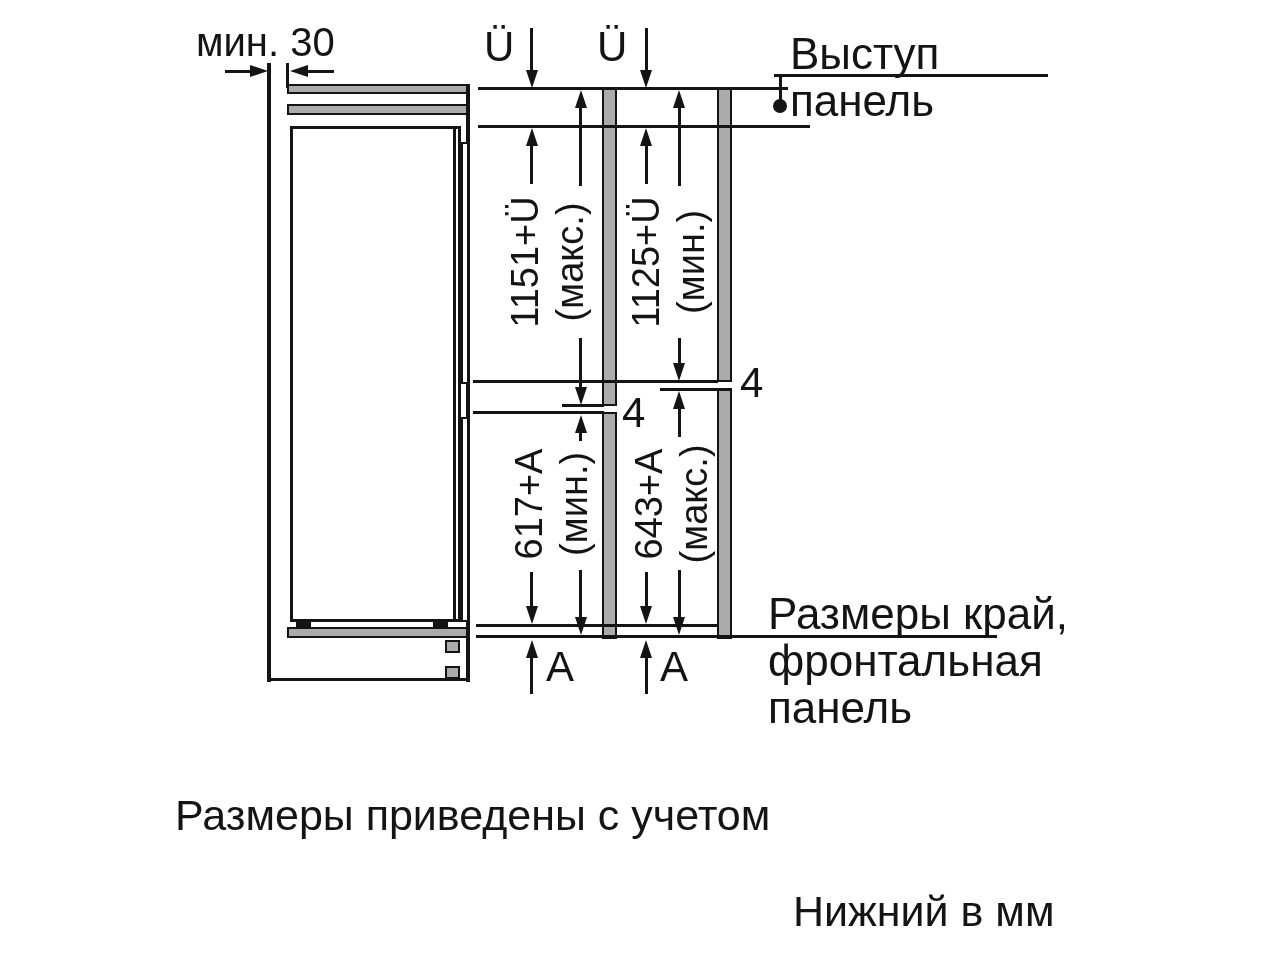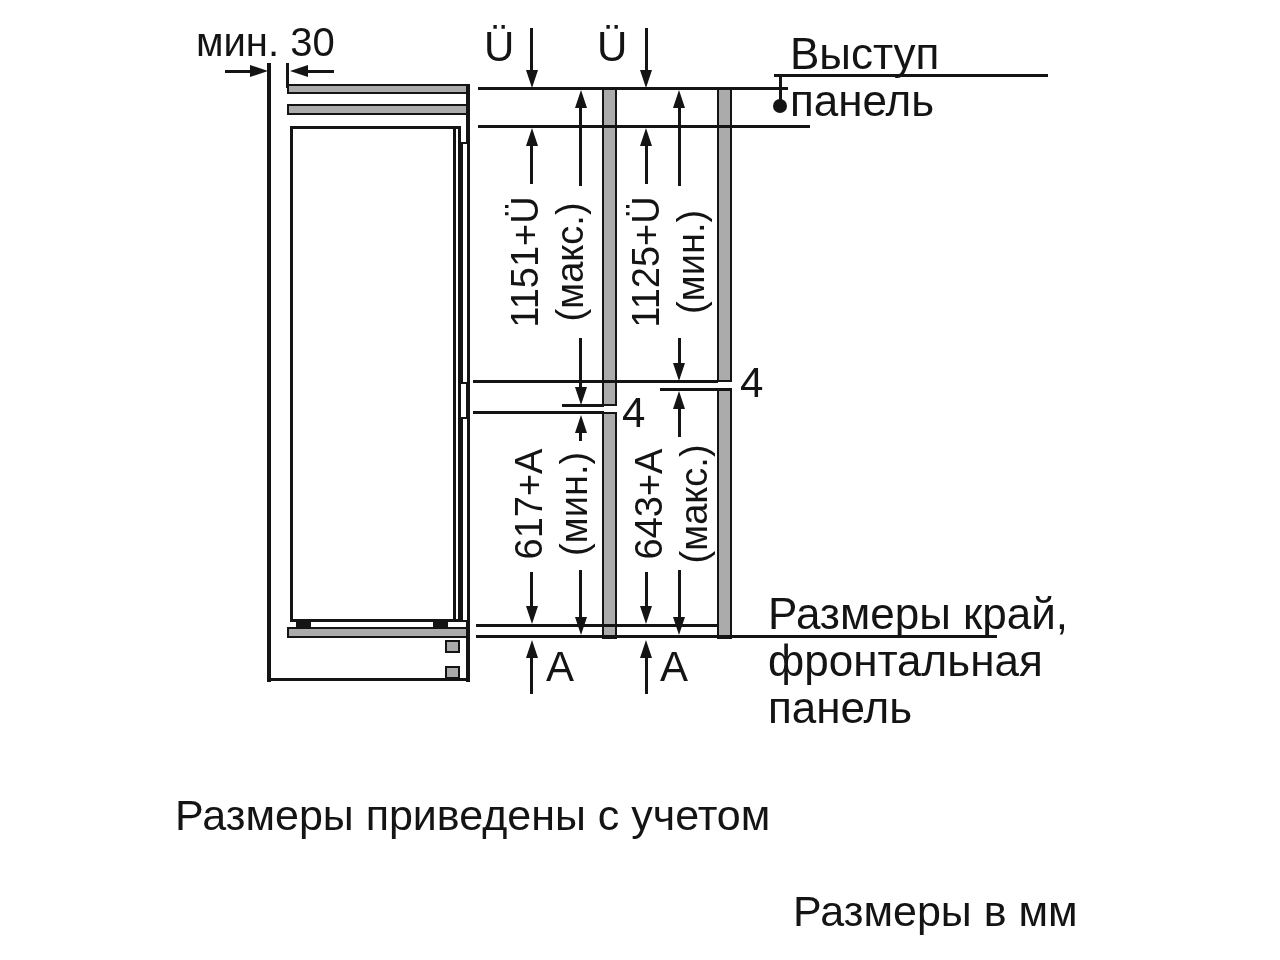--- a/index.html
+++ b/index.html
@@ -140,15 +140,15 @@
 
   <div class="callout" style="left:768px;top:590px;">
     <div>Размеры край,</div>
     <div>фронтальная</div>
     <div>панель</div>
   </div>
 
   <div class="note" style="left:175px;top:790px;">
     <div>Размеры приведены с учетом</div>
   </div>
-  <div class="note" style="left:793px;top:886px;">Размеры в мм</div>
+  <div class="note" style="left:793px;top:886px;">Нижний в мм</div>
 
 </div>
 
 </body></html>

